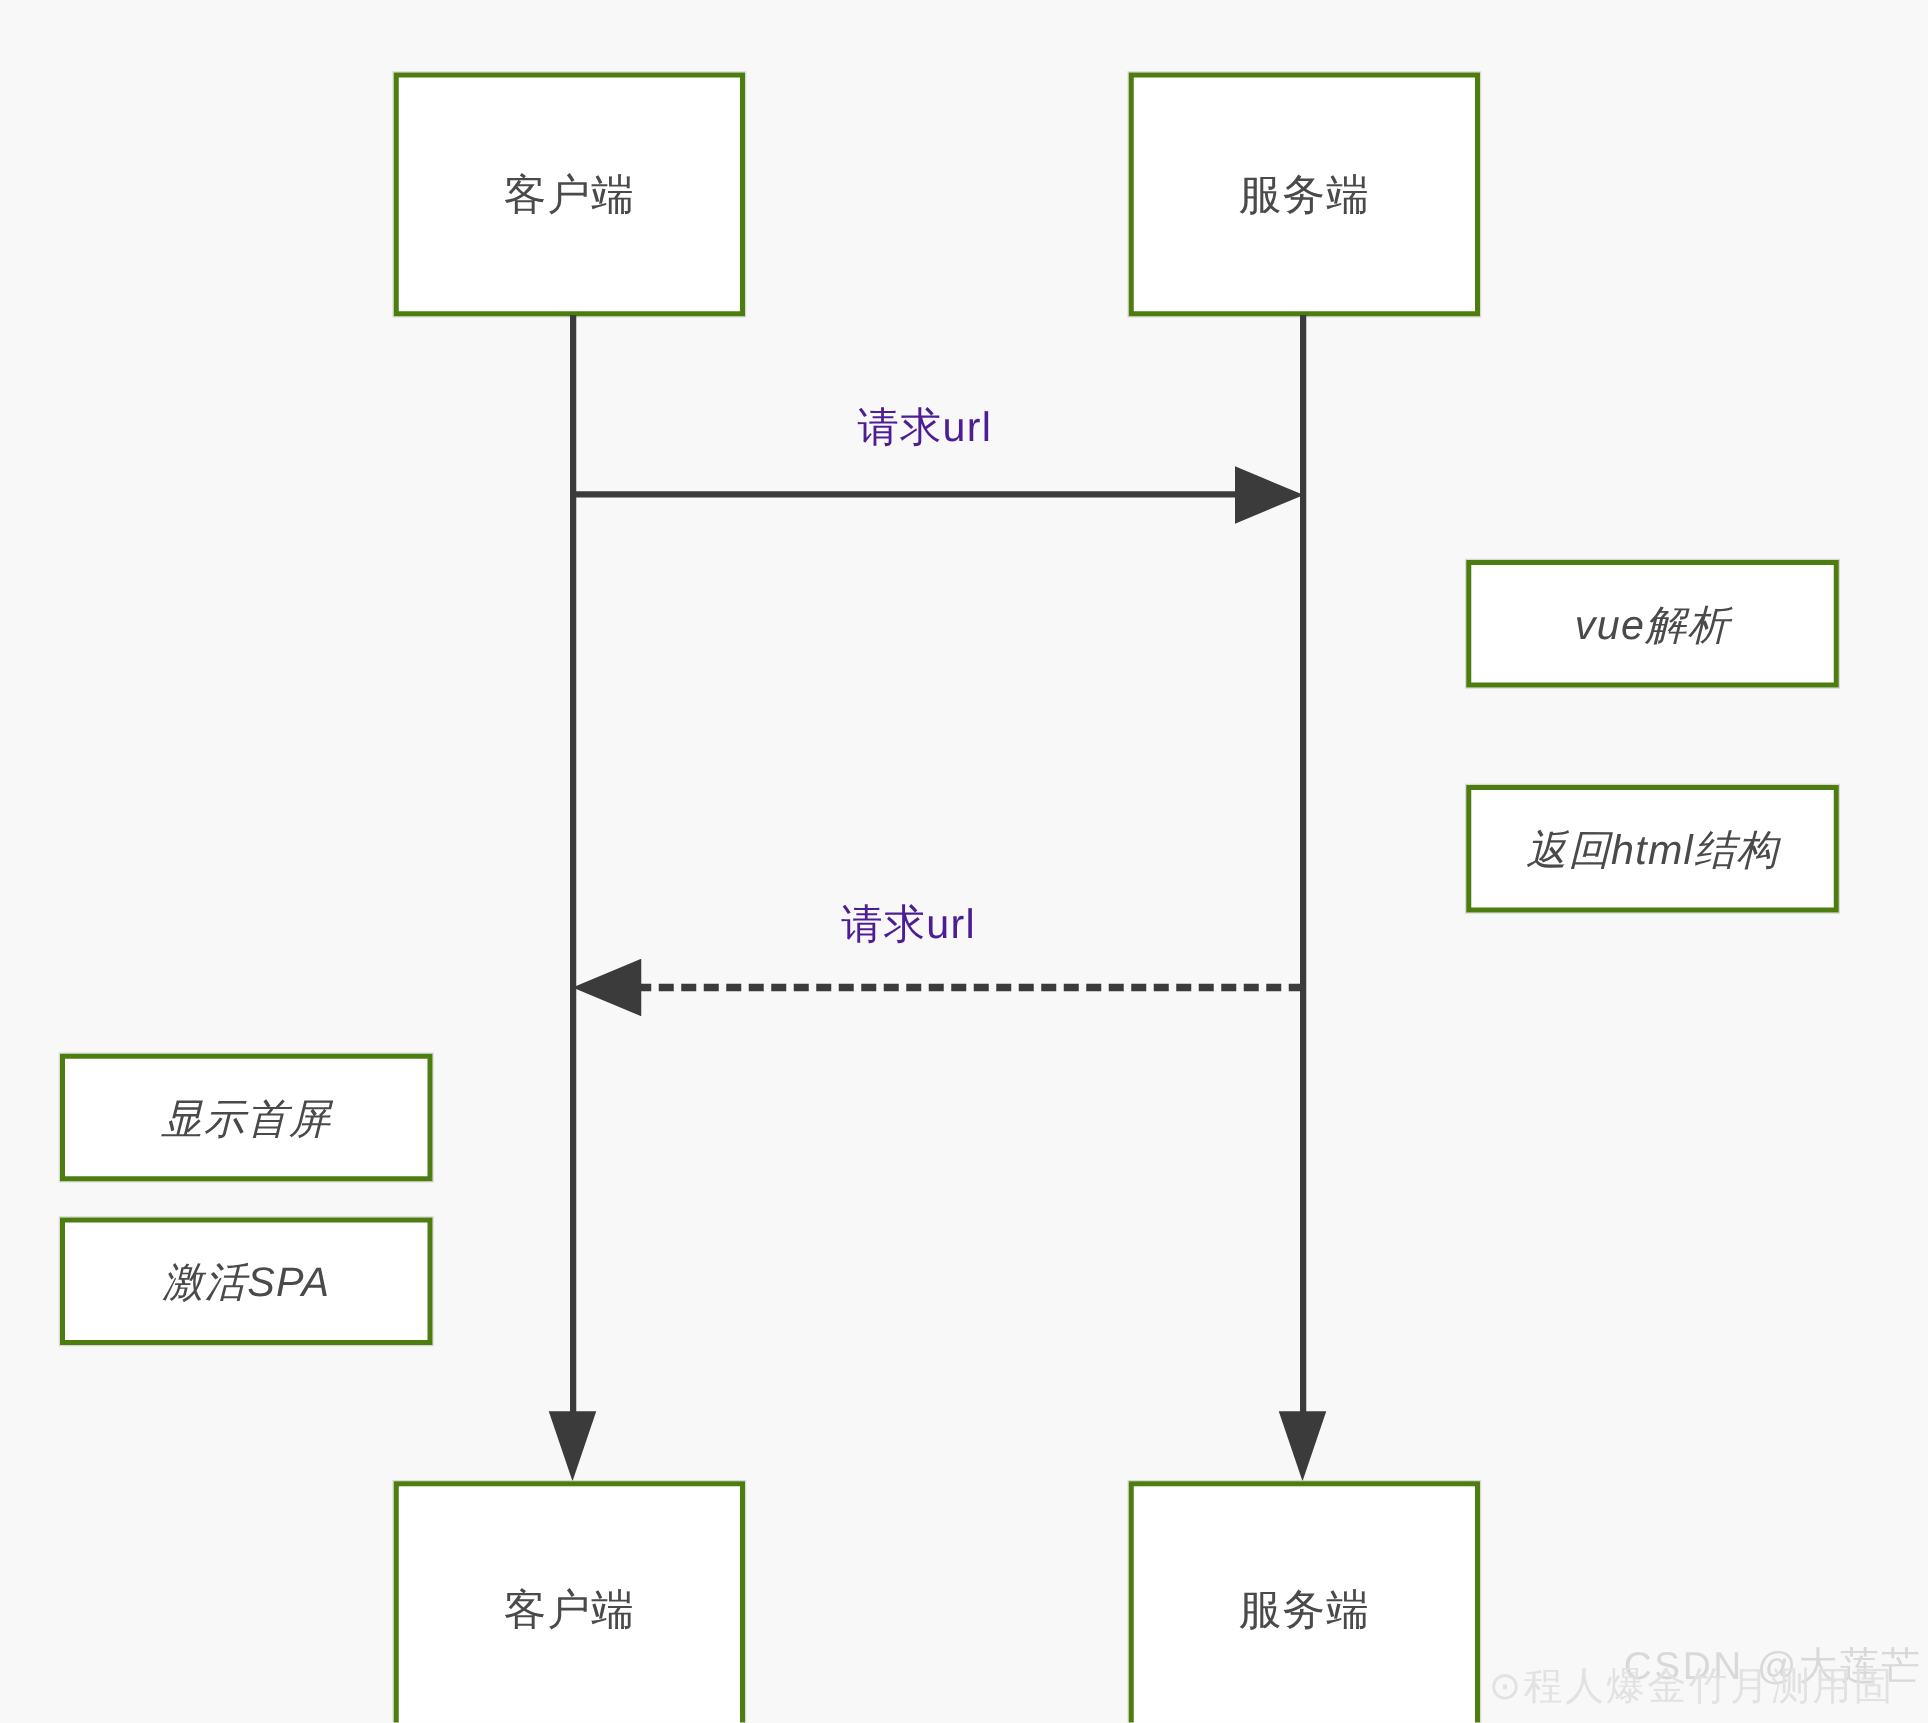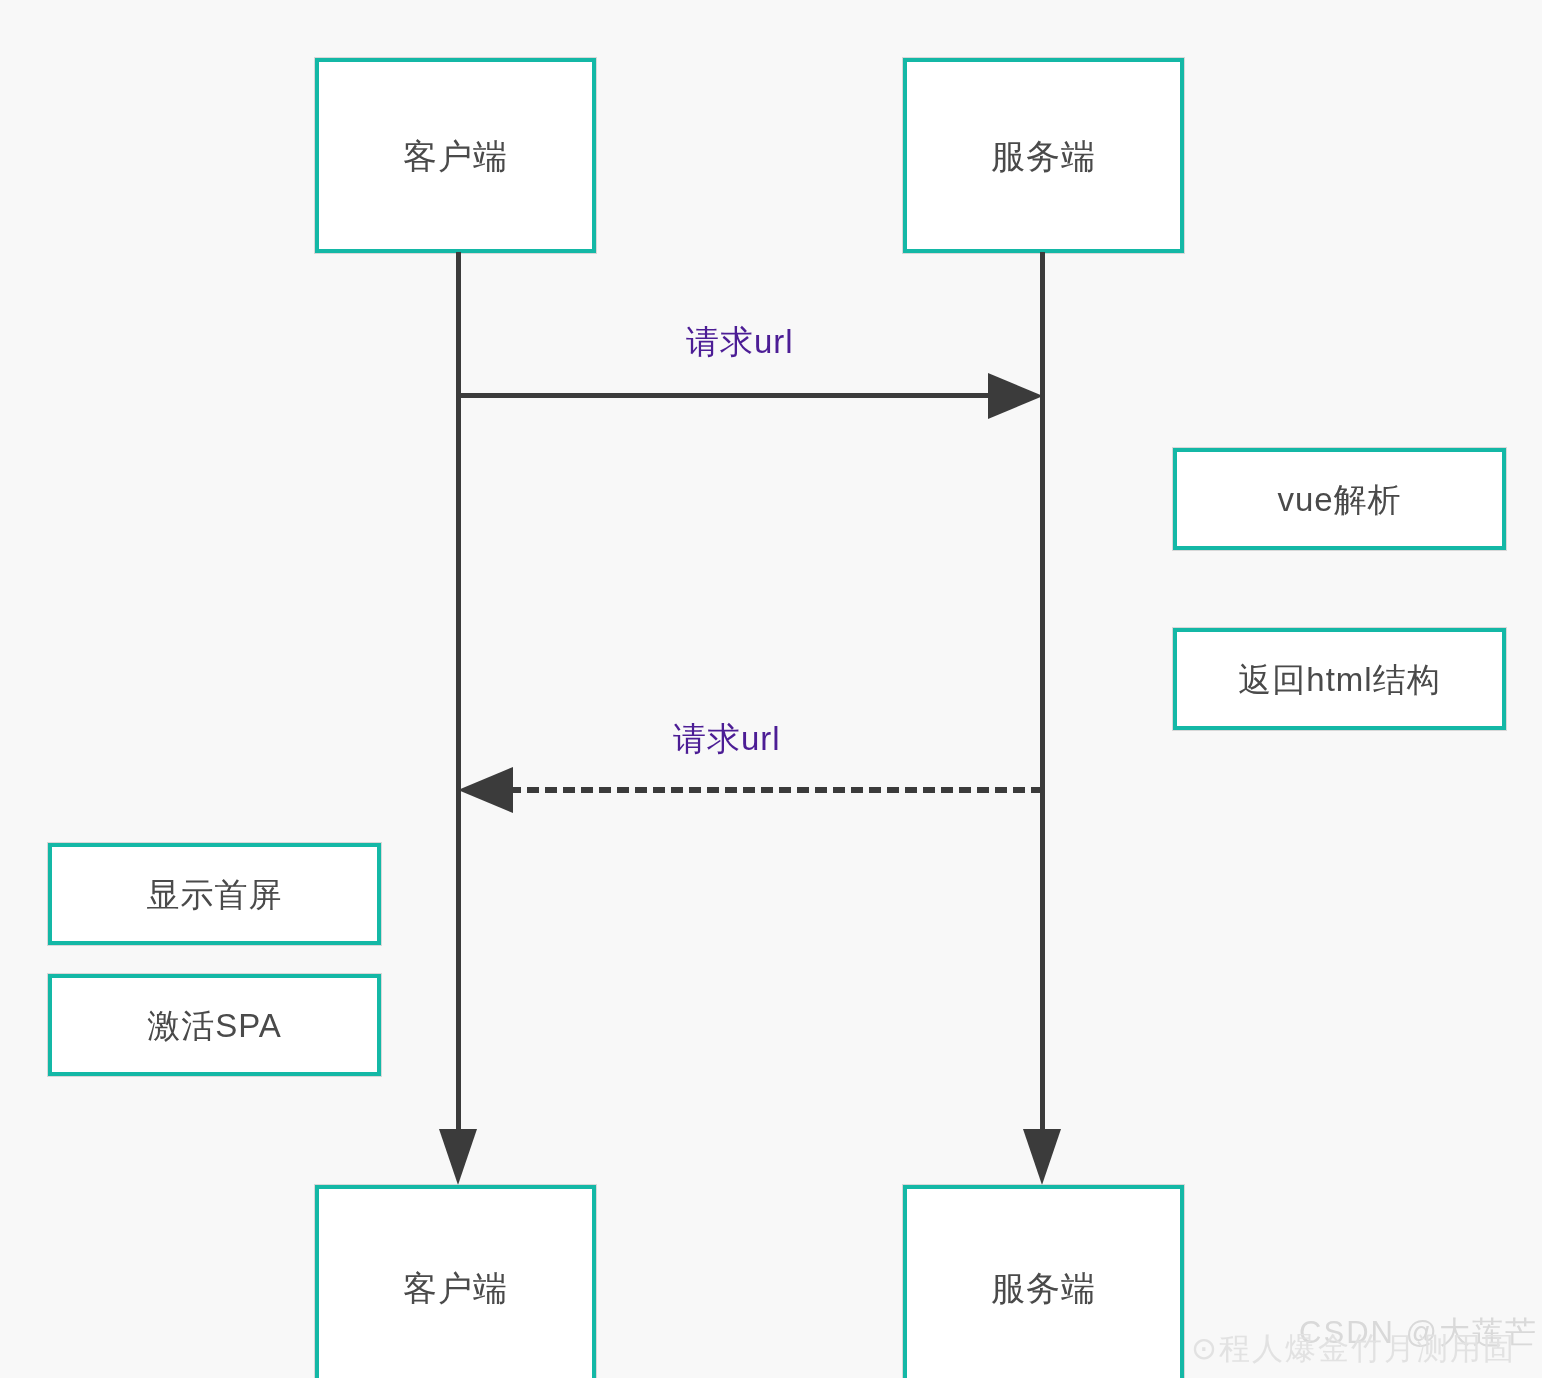--- a/index.html
+++ b/index.html
@@ -17,21 +17,21 @@
     position: relative;
     width: 1542px;
     height: 1378px;
     background: #f8f8f8;
   }
 
   
   .node {
     position: absolute;
     background: #ffffff;
-    border: 4px solid #14b8a6;
+    border: 4px solid #4d7c0f;
     box-sizing: border-box;
     display: flex;
     align-items: center;
     justify-content: center;
     color: #4a4a4a;
     font-size: 34px;
     line-height: 1;
     letter-spacing: 1px;
     box-shadow: 0 0 0 1px rgba(190,190,190,0.55);
   }
@@ -42,21 +42,21 @@
   }
 
   
   .participant { width: 281px; height: 195px; }
   #client-top    { left: 315px; top: 58px; }
   #server-top    { left: 903px; top: 58px; }
   #client-bottom { left: 315px; top: 1185px; height: 205px; }
   #server-bottom { left: 903px; top: 1185px; height: 205px; }
 
   
-  .note { width: 333px; height: 102px; font-size: 33px; }
+  .note { width: 298px; height: 102px; font-size: 33px; font-style: italic; }
   #note-vue-parse    { left: 1173px; top: 448px; }
   #note-return-html  { left: 1173px; top: 628px; }
   #note-first-screen { left:   48px; top: 843px; }
   #note-activate-spa { left:   48px; top: 974px; }
 
   
   .lifeline {
     position: absolute;
     width: 5px;
     background: #3b3b3b;

